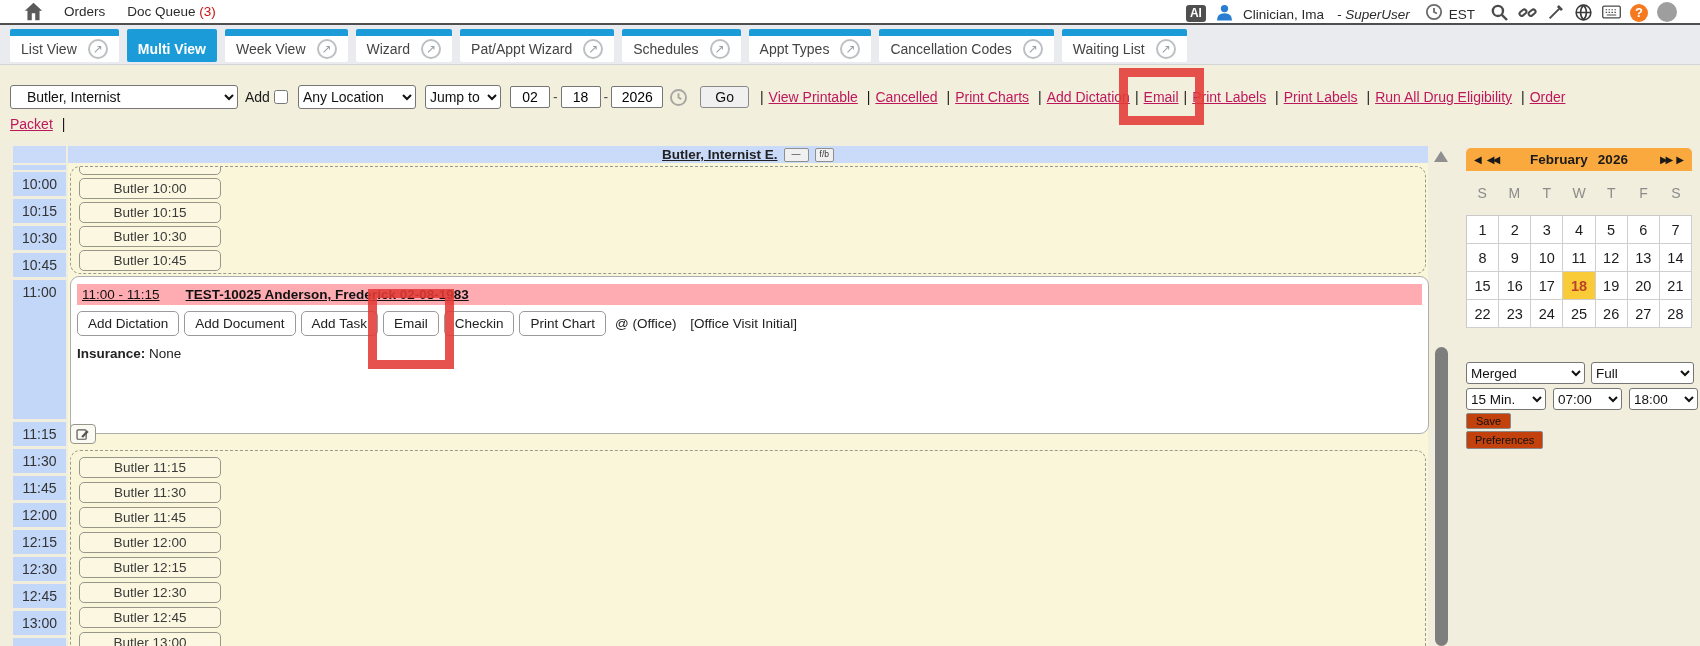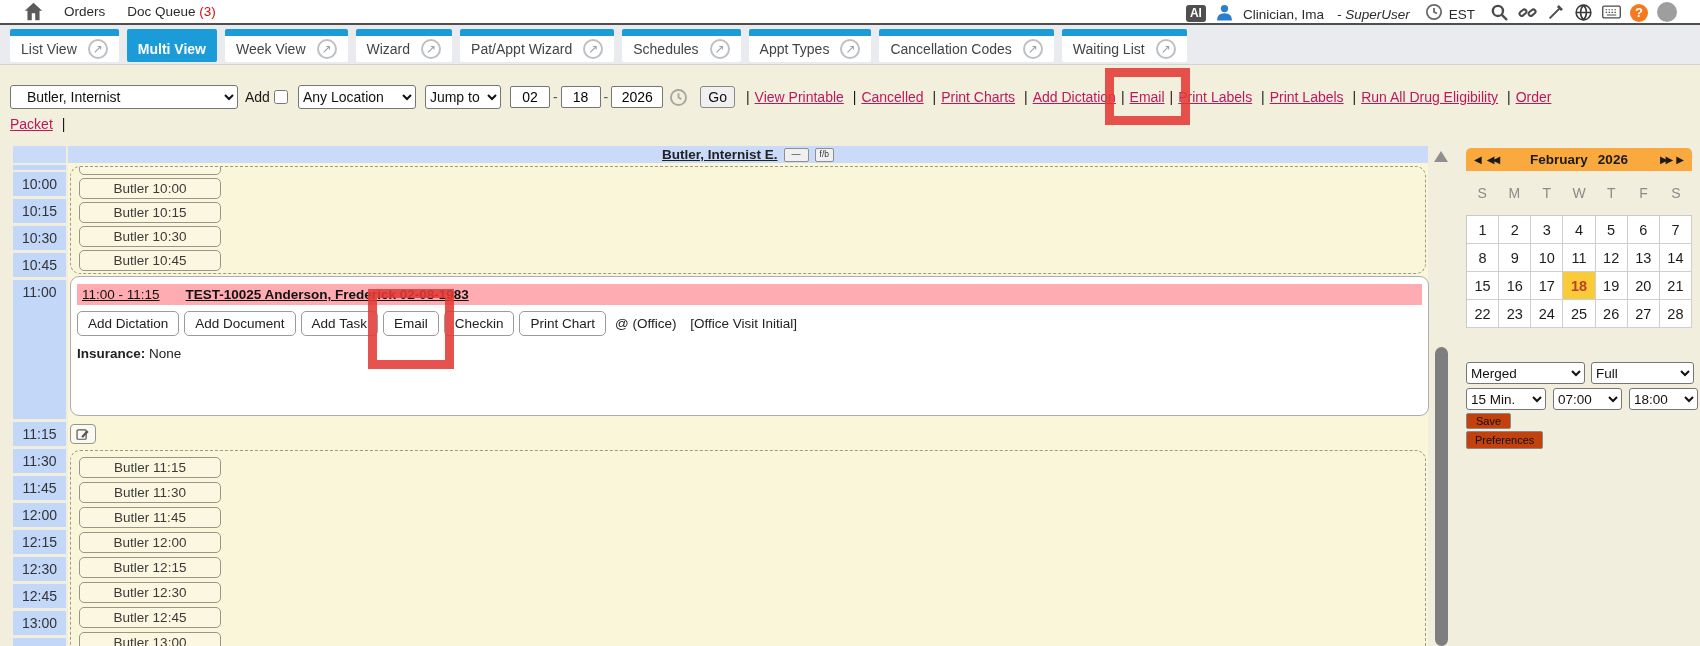--- a/index.html
+++ b/index.html
@@ -69,21 +69,21 @@
   .add-chk { width:14px; height:14px; margin-left:4px; }
   .date-in {
     width:40px; height:22px; border:1px solid #767676; border-radius:2px;
     font-size:14px; font-family:"Liberation Sans",sans-serif; text-align:center; margin-left:9px;
   }
   .date-sep { margin-left:3px; color:#555; }
   .date-in.sml { margin-left:3px; }
   .date-in.yr { width:52px; }
   .clock-ic { width:19px; height:19px; display:inline-flex; margin-left:6px; opacity:.75; }
   .go-btn {
-    margin-left:12px; padding:2px 7px; font-size:14px; font-family:"Liberation Sans",sans-serif;
+    margin-left:12px; padding:2px 14px; font-size:14px; font-family:"Liberation Sans",sans-serif;
     background:#f0f0f0; border:1px solid #8a8a8a; border-radius:3px; color:#111; cursor:pointer;
   }
   .links { margin-left:6px; }
   .pipe { padding:0 5px; }
   .action-link { color:#be185d; text-decoration:underline; cursor:pointer; }
   .tb-row2 { margin-top:7px; }
 
   
   .annot { position:absolute; border:9px solid rgba(227,59,53,0.88); z-index:9; pointer-events:none; }
   .annot-wrap { position:relative; display:inline-block; }
@@ -123,21 +123,21 @@
     display:block; width:142px; height:21px; margin:3px 0 0 8px;
     background:#fbf7e0; border:1px solid #97968a; border-radius:5px;
     font-size:13.5px; color:#3a3a3a; text-align:center; line-height:19px;
     font-family:"Liberation Sans",sans-serif; cursor:pointer;
   }
   .slot-btn.clipped { margin-top:-13px; }
   .regionB .slot-btn { margin-top:4px; }
   .regionB .slot-btn:first-of-type { margin-top:6px; }
 
   .appt-card {
-    position:absolute; left:2px; right:-1px; top:113px; height:140px;
+    position:absolute; left:2px; right:-1px; top:113px; height:158px;
     background:#ffffff; border:1px solid #adadad; border-radius:9px; padding:7px 6px;
   }
   .appt-pink { height:21px; background:#ffabb2; display:flex; align-items:center; padding:0 5px; }
   .appt-time { font-size:13.5px; color:#111; text-decoration:underline; cursor:pointer; white-space:nowrap; }
   .appt-patient { font-size:13.5px; font-weight:bold; color:#111; text-decoration:underline; cursor:pointer; margin-left:26px; white-space:nowrap; }
   .appt-actions { display:flex; align-items:center; margin-top:6px; }
   .appt-btn {
     height:25px; padding:0 10px; margin-right:5px; background:#ffffff;
     border:1px solid #9b9b9b; border-radius:5px; font-size:13.5px; color:#222;
     font-family:"Liberation Sans",sans-serif; cursor:pointer; white-space:nowrap;

